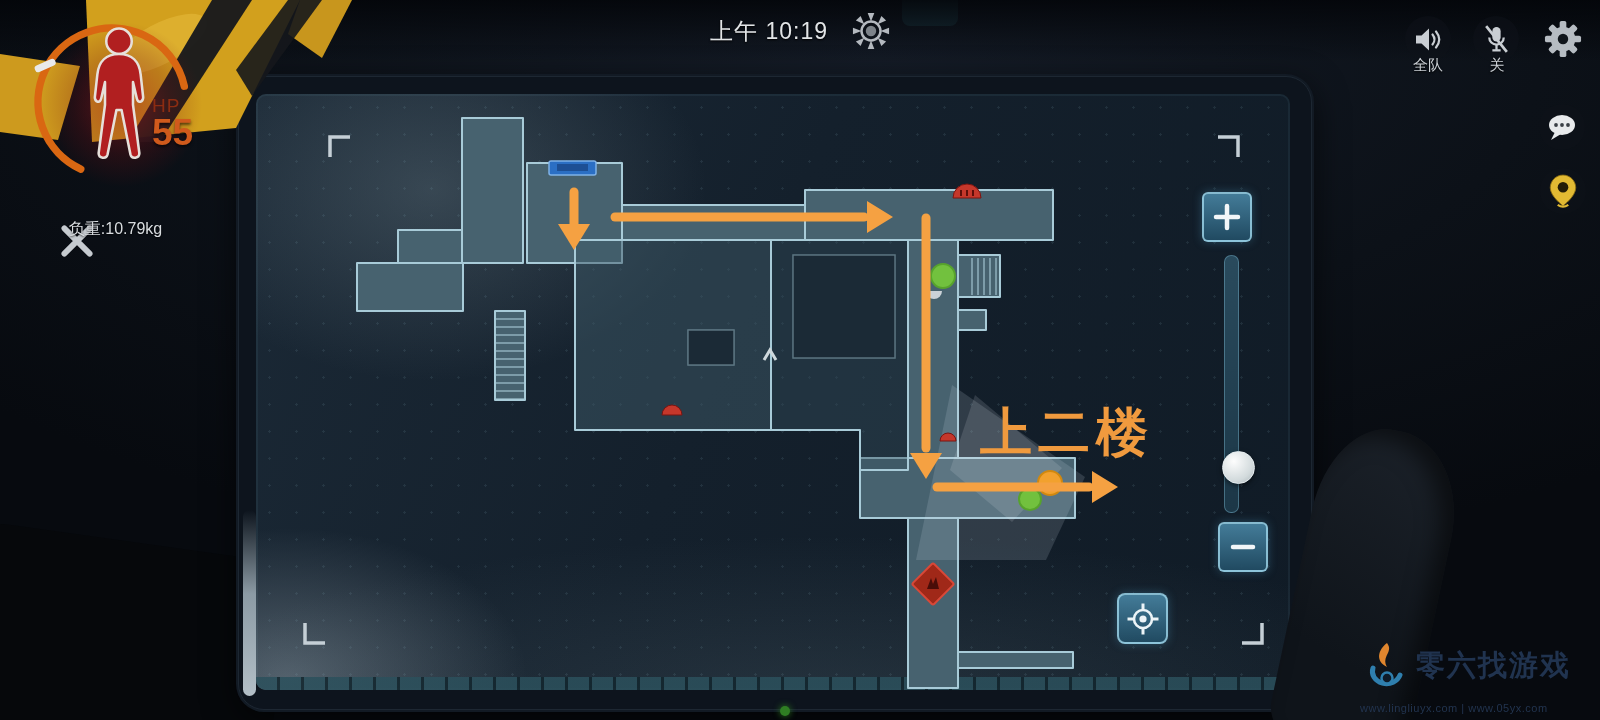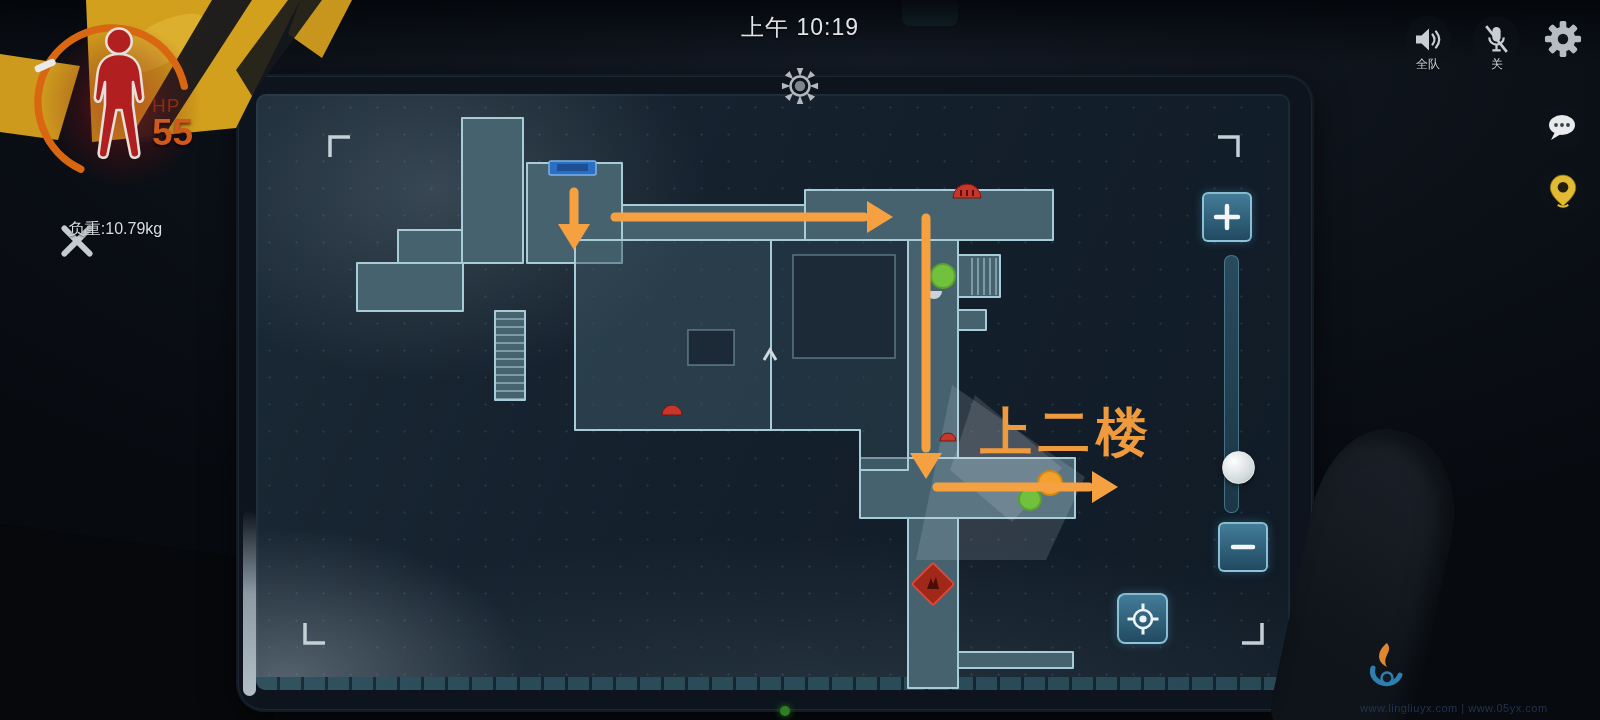--- a/index.html
+++ b/index.html
@@ -53,25 +53,25 @@
 
   
   .hud{z-index:9;}
   #hp-glow{left:42px;top:22px;width:160px;height:165px;z-index:9;
     background:radial-gradient(closest-side, rgba(160,22,28,.55), rgba(120,15,20,.25) 60%, transparent);}
   #hp-label{left:152px;top:95px;font-size:19px;font-weight:normal;color:#8c2c12;z-index:10;letter-spacing:1px;}
   #hp-value{left:152px;top:112px;font-size:37px;font-weight:bold;color:#d05a1c;z-index:10;
     text-shadow:0 2px 3px rgba(0,0,0,.6);}
   #weight-text{left:33px;top:179px;width:165px;text-align:center;font-size:16px;color:#d9dde0;z-index:10;
     text-shadow:0 1px 2px rgba(0,0,0,.7);margin-top:40px;}
-  #time-cluster{left:690px;top:12px;width:220px;display:flex;align-items:center;justify-content:center;gap:24px;z-index:9;flex-direction:column;}
+  #time-cluster{left:690px;top:12px;width:220px;display:flex;align-items:center;justify-content:center;gap:24px;z-index:9;}
   #time-text{font-size:23px;color:#e2e5e7;letter-spacing:1px;text-shadow:0 1px 2px #000;}
   .circle-btn{width:46px;height:46px;border-radius:50%;background:rgba(14,19,25,.55);z-index:9;cursor:pointer;
     display:flex;align-items:center;justify-content:center;}
-  .btn-label{z-index:9;font-size:12px;color:#ccd1d6;text-align:center;width:60px;text-shadow:0 1px 2px #000;}
+  .btn-label{z-index:9;font-size:15px;color:#ccd1d6;text-align:center;width:60px;text-shadow:0 1px 2px #000;}
   #watermark{left:1352px;top:634px;width:248px;height:84px;z-index:10;}
   #wm-title{position:absolute;left:64px;top:12px;font-size:29px;font-weight:bold;color:#20334f;letter-spacing:2px;white-space:nowrap;}
   #wm-urls{position:absolute;left:8px;top:68px;font-size:11px;color:#22344f;letter-spacing:.5px;white-space:nowrap;}
   #led{left:780px;top:706px;width:10px;height:10px;border-radius:50%;background:#2f7e23;z-index:3;
     box-shadow:0 0 7px #2f7e23;}
   text{font-family:"Liberation Sans",sans-serif;}
 </style>
 </head>
 <body>
 
@@ -292,17 +292,18 @@
       <path d="M8,29 q5,3.5 10,0" stroke="#e2ba33" stroke-width="2" fill="none"></path>
     </svg>
   </div>
 
   <div class="abs" id="watermark">
     <svg class="abs" style="left:8px;top:6px;" width="52" height="58" viewBox="0 0 52 56">
       <path d="M27,2 C34,11 21,15 27,26 C15,20 18,9 27,2 Z" fill="#e0862e"></path>
       <path d="M13,27 a14,12 0 1 0 27,7" stroke="#2f7fae" stroke-width="5" fill="none" stroke-linecap="round"></path>
       <circle cx="27" cy="37" r="5.5" fill="#0f1b28" stroke="#2f7fae" stroke-width="2.5"></circle>
     </svg>
+    <div id="wm-title">零六找游戏</div>
     <div id="wm-urls">www.lingliuyx.com | www.05yx.com</div>
   </div>
 
   <div class="abs" id="led"></div>
 </div>
 
 </body></html>

